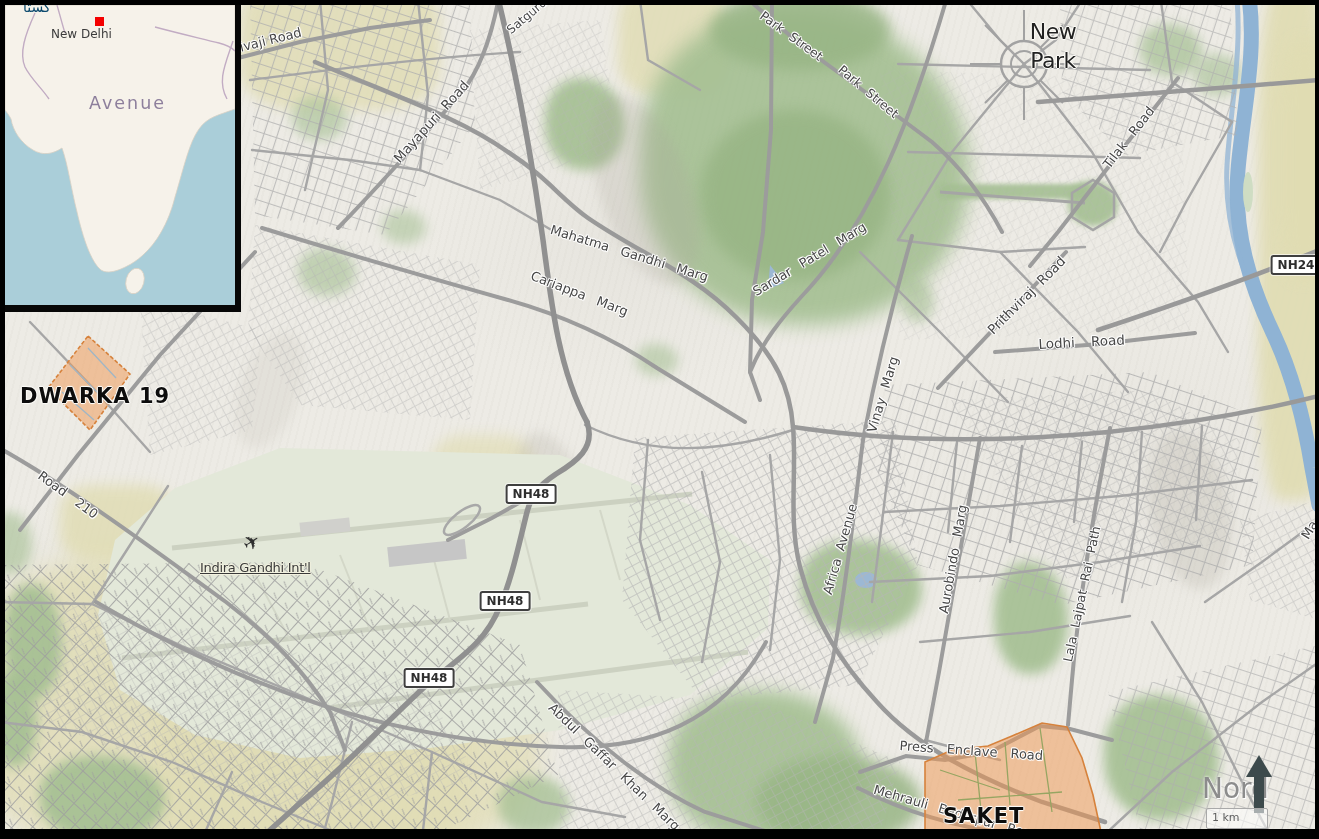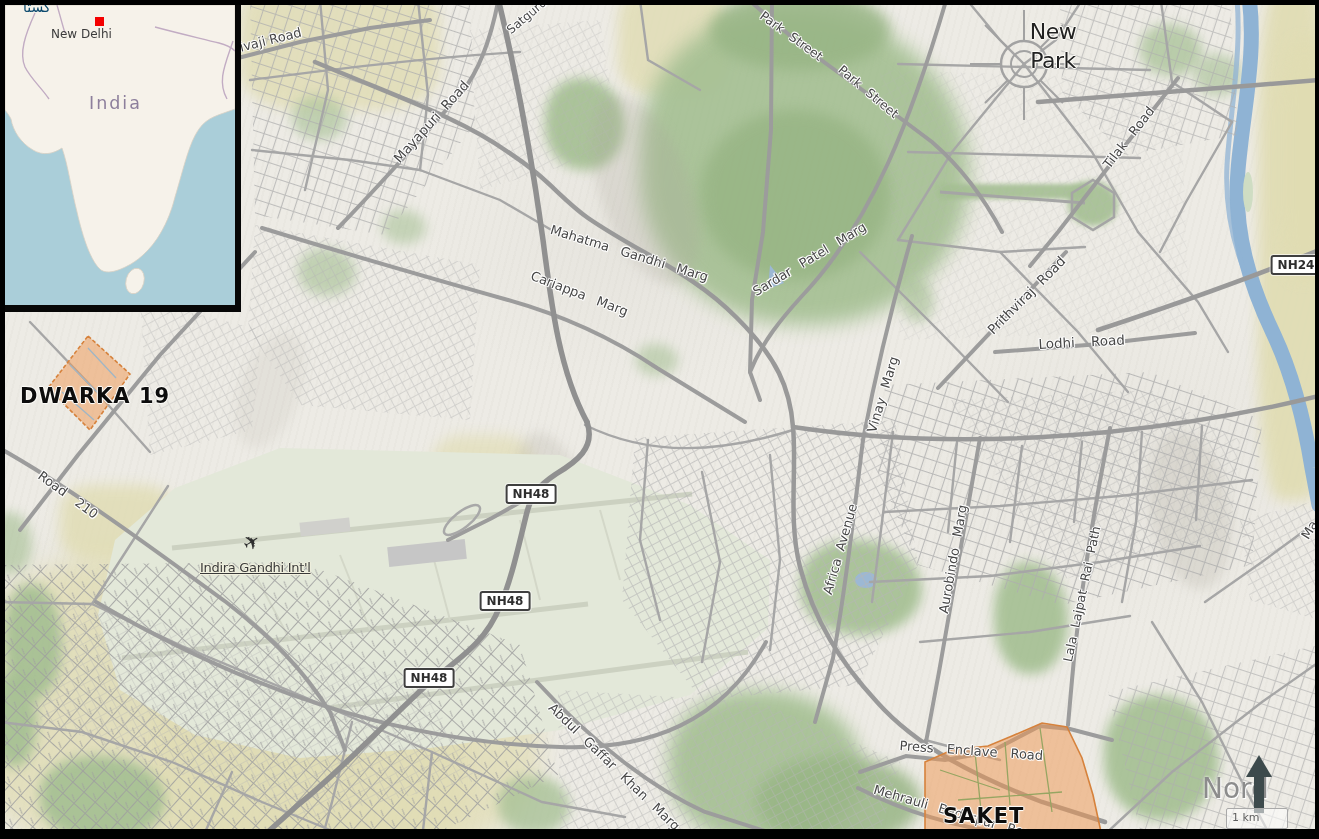--- a/index.html
+++ b/index.html
@@ -41,21 +41,21 @@
   #inset-frag{position:absolute;left:18px;top:-6px;font-size:14px;color:#0c4a6e;z-index:3;}
   #inset-marker{position:absolute;left:90px;top:12px;width:9px;height:9px;background:#f40000;z-index:3;}
   
   #nord{position:absolute;left:1202px;top:772px;z-index:45;font-size:28px;color:#8c8c8c;
       text-shadow:0 0 3px #fff,1px 1px 0 #fff;}
   #north-arrow{position:absolute;left:1246px;top:755px;width:26px;height:60px;z-index:45;}
   #north-arrow .head{position:absolute;left:0;top:0;width:0;height:0;
       border-left:13px solid transparent;border-right:13px solid transparent;border-bottom:22px solid #3d4a4c;}
   #north-arrow .stem{position:absolute;left:8px;top:20px;width:10px;height:38px;background:#3d4a4c;}
   #scalebar{position:absolute;left:1206px;top:808px;width:60px;height:19px;z-index:45;
-      background:rgba(255,255,255,.55);border:1px solid #a9a9a9;border-radius:2px;margin-left:20px;}
+      background:rgba(255,255,255,.55);border:1px solid #a9a9a9;border-radius:2px;}
   #scalebar span{position:absolute;left:5px;top:2px;font-size:11px;color:#5f5f5f;}
   
   .frame{position:absolute;background:#000;z-index:60;pointer-events:none;}
   #fr-t{left:0;top:0;width:1319px;height:5px;}
   #fr-l{left:0;top:0;width:5px;height:839px;}
   #fr-r{right:0;top:0;width:4px;height:839px;}
   #fr-b{left:0;bottom:0;width:1319px;height:10px;}
 </style>
 </head>
 <body>
@@ -285,21 +285,21 @@
         <ellipse cx="130" cy="276" rx="9" ry="13" transform="rotate(15 130 276)" fill="#f6f2ea" stroke="#d8d0c4" stroke-width="0.8"></ellipse>
         <g stroke="#b9a0bd" stroke-width="1.4" fill="none" opacity=".85">
           <path d="M30,8 C20,30 14,48 20,62 C26,74 36,82 44,94"></path>
           <path d="M52,0 C56,14 58,22 60,28"></path>
           <path d="M150,22 C172,28 194,33 214,38 C222,40 228,44 230,46"></path>
           <path d="M228,36 C220,60 212,76 222,94"></path>
         </g>
       </svg>
       <div id="inset-marker"></div>
       <div id="inset-city">New Delhi</div>
-      <div id="inset-country">India</div>
+      <div id="inset-country">Avenue</div>
       <div id="inset-frag">كستا</div>
     </div>
 
     <div id="nord">Nord</div>
     <div id="north-arrow">
       <div class="head"></div>
       <div class="stem"></div>
     </div>
     <div id="scalebar">
       <span>1 km</span>

